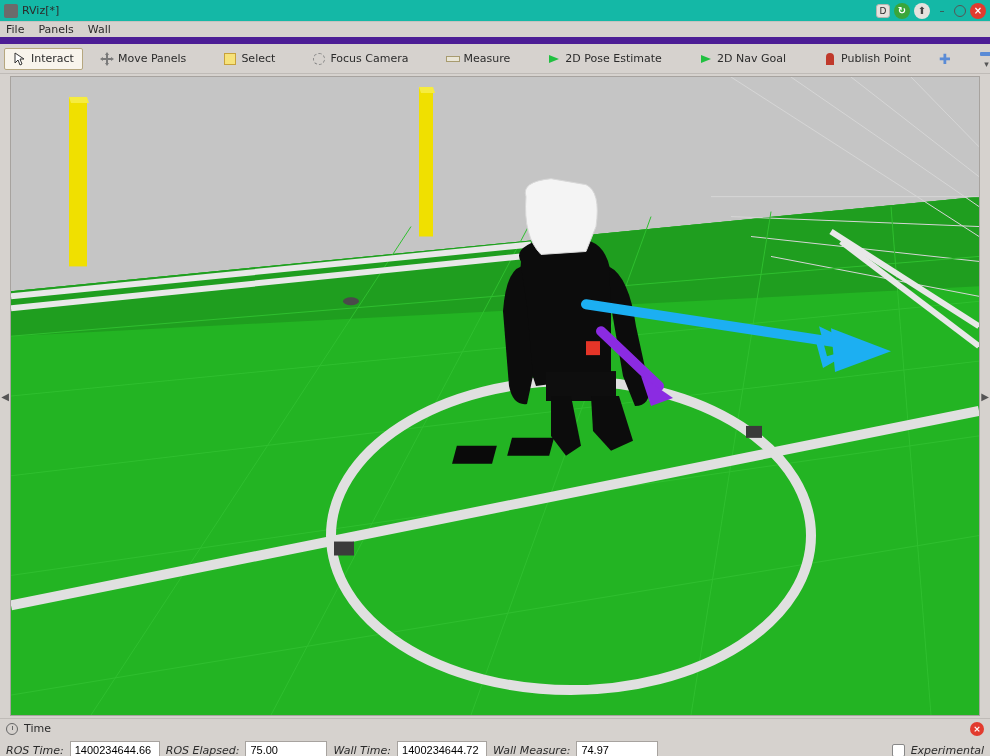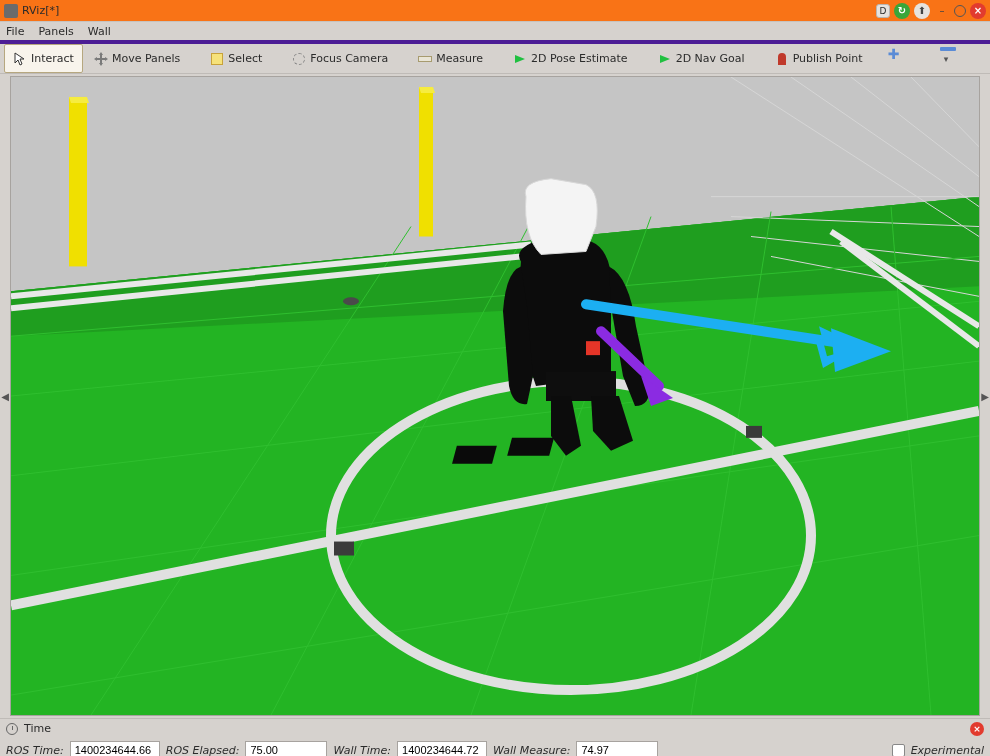--- a/index.html
+++ b/index.html
@@ -8,21 +8,21 @@
     font-size: 11px;
     background: #d6d2ce;
     width: 990px;
     height: 756px;
     overflow: hidden;
     color: #2b2b2b;
   }
   
   .titlebar {
     height: 22px;
-    background: #f97316;
+    background: #14b8a6;
     display: flex;
     align-items: center;
     padding: 0 4px;
     border-bottom: 1px solid #c7c3bf;
   }
   .titlebar .app-icon {
     width:14px;height:14px;
     background:#6b6b6b;
     border-radius:2px;
     margin-right:4px;
@@ -42,30 +42,31 @@
   .tb-min { color:#444;}
   .tb-max { border:1px solid #555;border-radius:50%;width:12px;height:12px;}
   .tb-close { background:#e23b2e; color:#fff; font-weight:bold;}
   
   .menubar {
     height: 22px;
     display: flex;
     align-items: center;
     padding: 0 6px;
     gap: 14px;
-    border-bottom: 4px solid #4c1d95;
+    border-bottom: 7px solid #4c1d95;
   }
   .menubar span { cursor: default; }
   
   .toolbar {
     height: 30px;
     background: #d6d2ce;
     display:flex;
+    align-items:center;
     padding: 0 4px;
-    gap: 2px;
+    gap: 8px;
     border-bottom: 1px solid #bfbbb7;
   }
   .tool {
     display:flex;align-items:center;gap:4px;
     padding: 3px 8px;
     border: 1px solid transparent;
     border-radius:2px;
     cursor:default;
     white-space:nowrap;
   }

